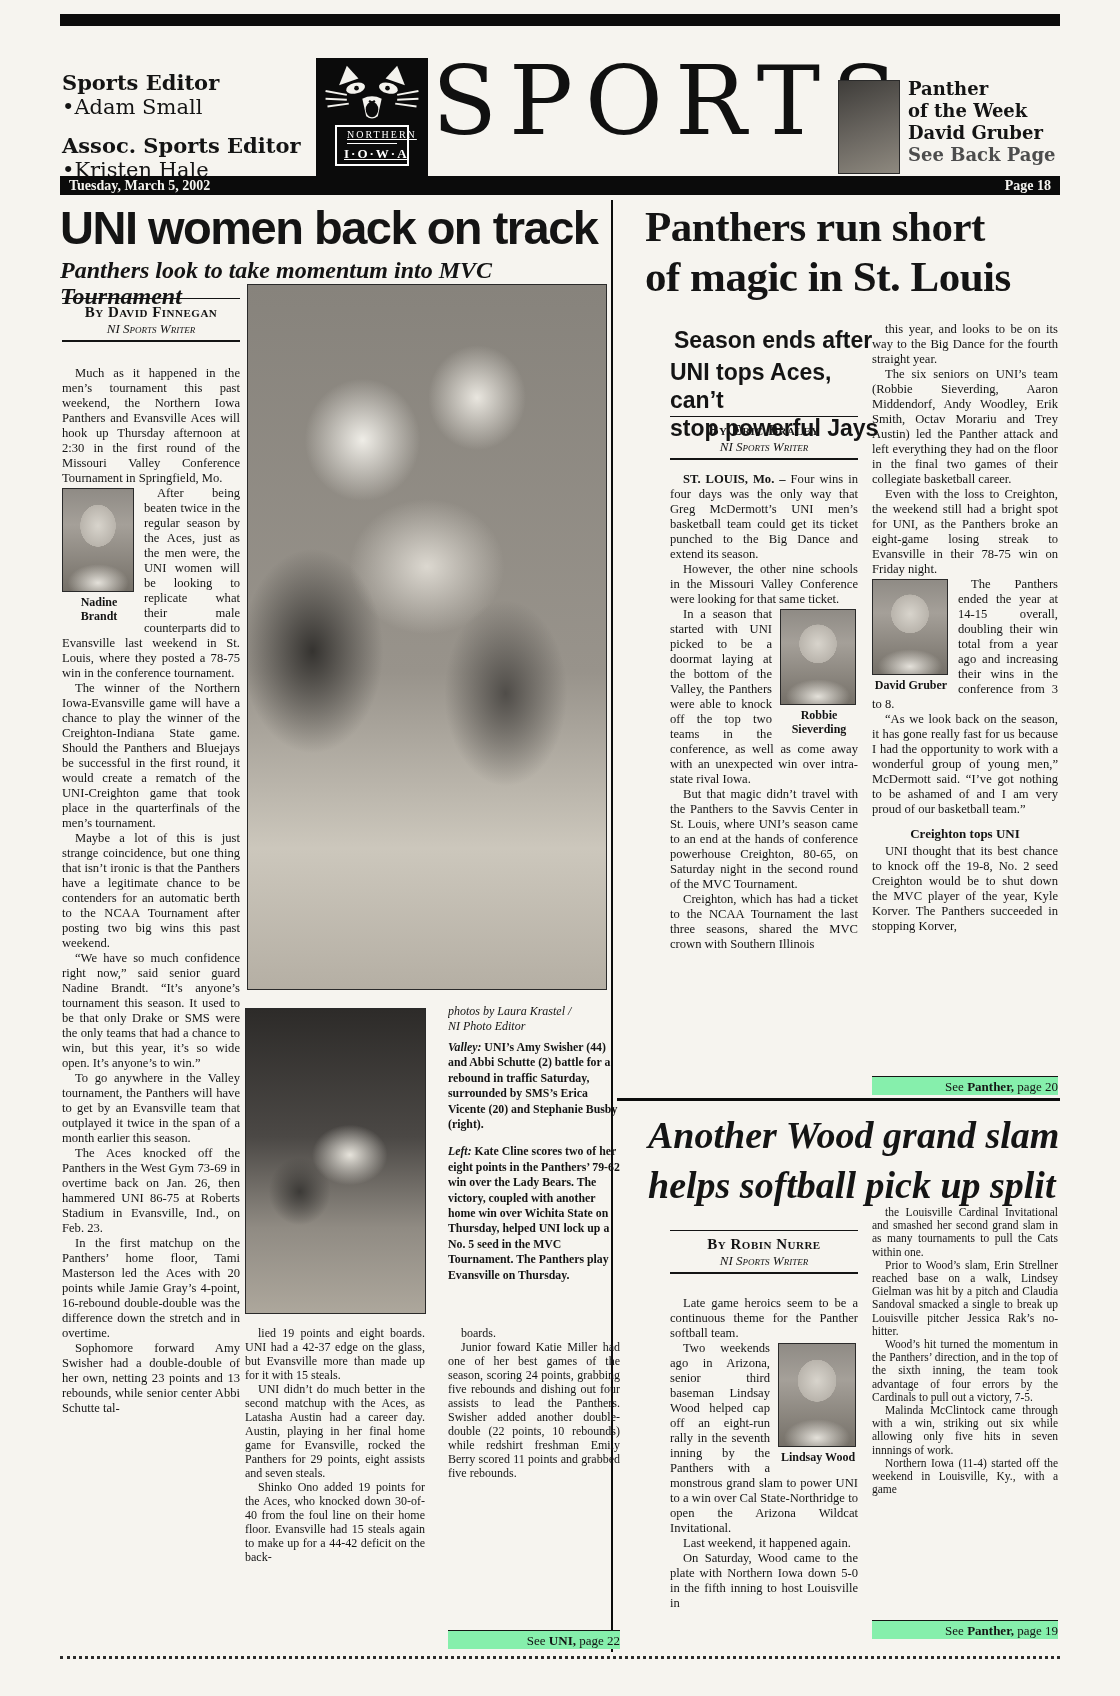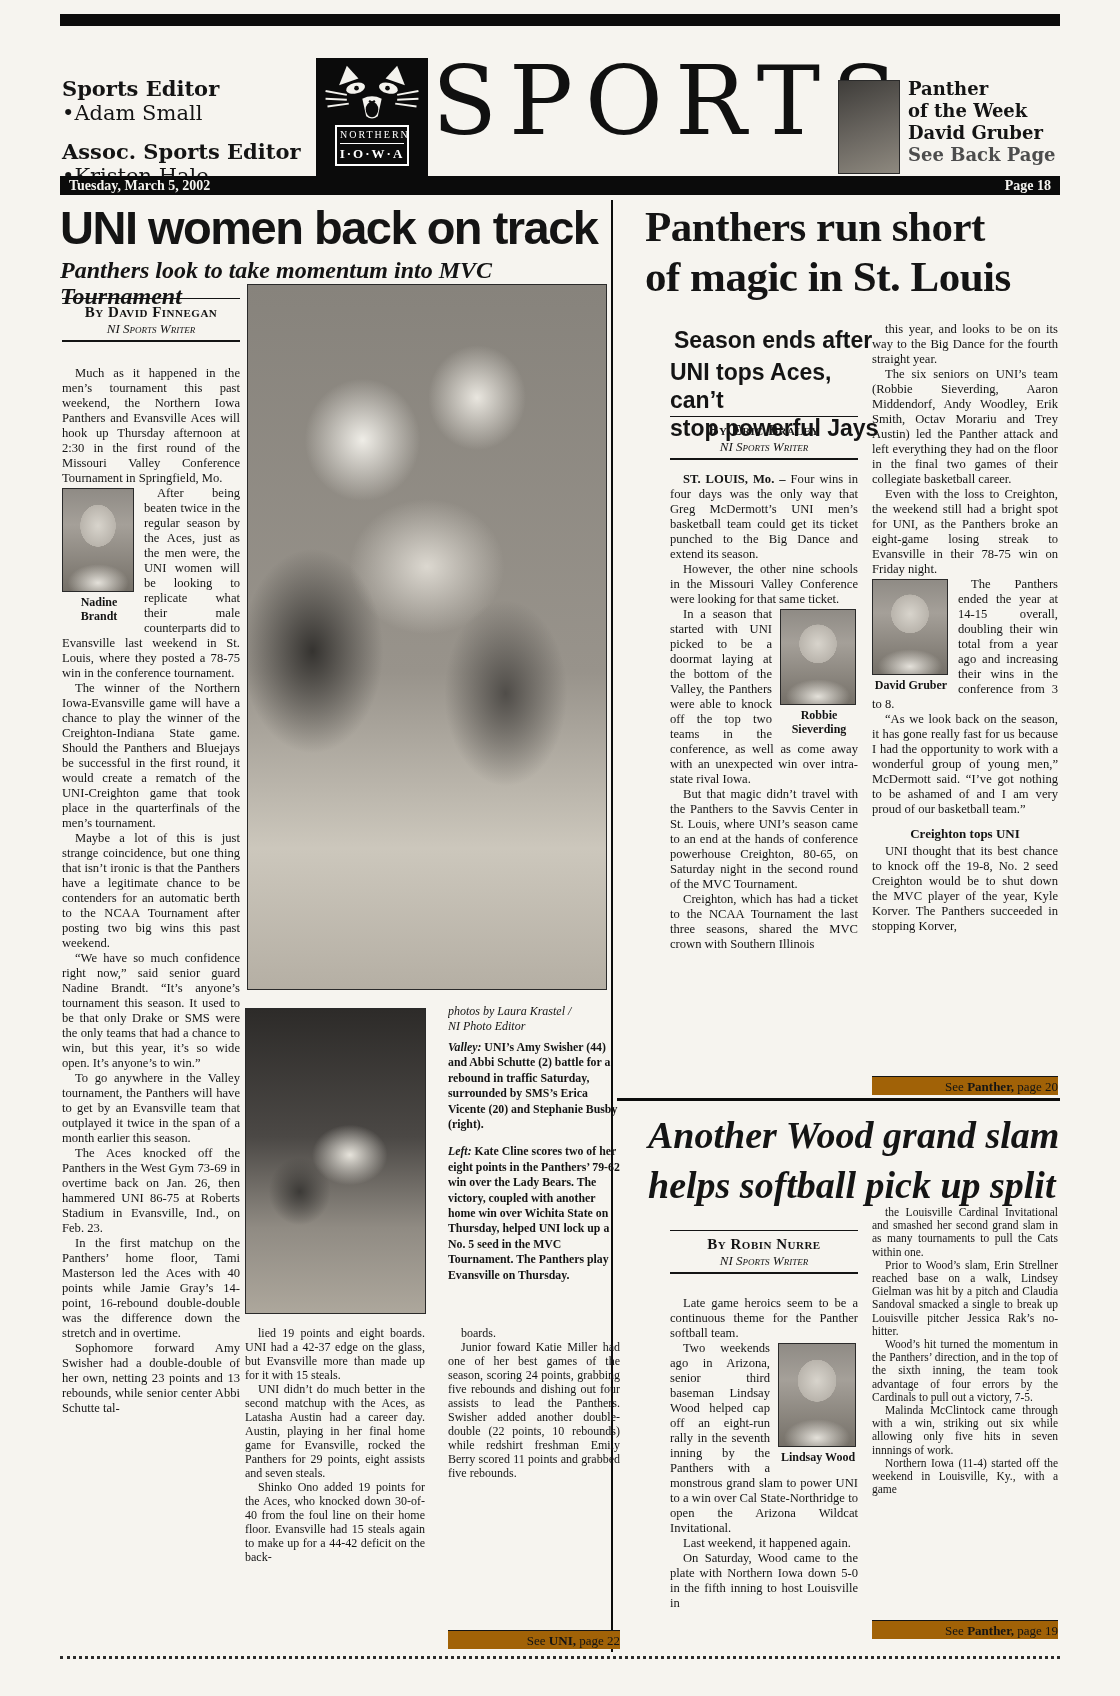--- a/index.html
+++ b/index.html
@@ -10,21 +10,21 @@
 
   
   .ed-label{font-family:"DejaVu Serif",serif;font-weight:bold;font-size:21px;line-height:25px;}
   .ed-name{font-family:"DejaVu Serif",serif;font-size:21px;line-height:25px;}
   .sports-title{font-family:"DejaVu Serif",serif;font-size:95px;letter-spacing:12px;line-height:1;color:#101010;}
   .potw-line{font-family:"DejaVu Serif",serif;font-weight:bold;font-size:18px;line-height:22px;}
   .potw-sub{color:#4d4d4d;}
   .datebar{display:flex;justify-content:space-between;align-items:center;background:#0b0b0b;color:#f5f4f0;
            font-weight:bold;font-size:14px;padding:0 9px;box-sizing:border-box;}
   .logo{background:#0b0b0b;box-sizing:border-box;padding-top:4px;}
-  .logo-school{border:2px solid #fff;margin:3px 19px 6px;color:#fff;text-align:center;padding:2px 0 3px;}
+  .logo-school{border:2px solid #fff;margin:3px 19px 6px;color:#fff;text-align:center;padding:2px 7px 3px;text-decoration:underline;}
   .logo-northern{font-size:10px;letter-spacing:2px;line-height:12px;border-bottom:1px solid #fff;padding-bottom:2px;margin:0 3px;}
   .logo-iowa{font-size:13px;font-weight:bold;letter-spacing:2px;line-height:15px;padding-top:2px;}
 
   
   .hl-sans{font-family:"Liberation Sans","DejaVu Sans",sans-serif;font-weight:bold;font-size:47px;
            letter-spacing:-1.5px;line-height:1;white-space:nowrap;}
   .sub-serif{font-weight:bold;font-style:italic;font-size:24px;line-height:1.1;}
   .hl-serif{font-weight:bold;font-size:43px;line-height:50px;letter-spacing:-0.5px;white-space:nowrap;}
   .hl-serif-i{font-weight:bold;font-style:italic;font-size:38px;line-height:50px;white-space:nowrap;}
   .deck{font-family:"Liberation Sans","DejaVu Sans",sans-serif;font-weight:bold;font-size:23px;line-height:28px;}
@@ -35,21 +35,21 @@
   .byline-title{font-variant:small-caps;font-style:italic;font-size:13px;line-height:15px;}
 
   
   .col{overflow:hidden;text-align:justify;}
   .t1{font-size:12.6px;line-height:15px;}
   .t2{font-size:12px;line-height:14px;}
   .t3{font-size:11.5px;line-height:13.2px;}
   .bp{margin:0;text-indent:13px;text-align:justify;}
   .dl{font-weight:bold;}
   .subhead2{font-weight:bold;text-align:center;font-size:13px;margin:9px 0 3px;text-indent:0;}
-  .jump{border-top:1px solid #141414;padding-top:2px;text-align:right;font-size:13px;background:#a16207;}
+  .jump{border-top:1px solid #141414;padding-top:2px;text-align:right;font-size:13px;background:#86efac;}
 
   
   .ph{border:1px solid #2a2a2a;box-sizing:border-box;}
   .face{background:
     radial-gradient(ellipse 42% 34% at 50% 36%, #d8d4cc 0%, #b9b4ac 60%, rgba(185,180,172,0) 61%),
     radial-gradient(ellipse 62% 26% at 50% 92%, #e4e1da 0%, rgba(0,0,0,0) 70%),
     linear-gradient(180deg,#8f8b85 0%,#a5a099 35%,#757068 100%);}
   .photo-main{background:
     radial-gradient(ellipse 26% 14% at 32% 22%, #efede7 0, rgba(0,0,0,0) 62%),
     radial-gradient(ellipse 22% 12% at 64% 16%, #e9e6df 0, rgba(0,0,0,0) 62%),
@@ -78,21 +78,21 @@
 
   .dotted{border-top:3.5px dotted #2c2c2c;}
 </style>
 </head>
 <body>
 
 <div class="page">
 
   <div class="abs rule" style="left:60px;top:14px;width:1000px;height:12px;"></div>
 
-  <div class="abs" style="left:62px;top:76px;width:240px;">
+  <div class="abs" style="left:62px;top:70px;width:240px;">
     <div class="ed-label">Sports Editor</div>
     <div class="ed-name">•Adam Small</div>
     <div style="height:13px;"></div>
     <div class="ed-label">Assoc. Sports Editor</div>
     <div class="ed-name">•Kristen Hale</div>
   </div>
 
   <div class="abs logo" style="left:316px;top:58px;width:112px;height:120px;">
     <svg viewBox="0 0 100 62" width="100" height="60" style="display:block;margin:0 auto;">
       <path d="M16 24 L24 4 L36 17 Z" fill="#f4f3ee"></path>
@@ -152,21 +152,21 @@
       <div class="ph face" style="width:72px;height:104px;"></div>
       <figcaption>Nadine Brandt</figcaption>
     </figure>
     <div>
         <p class="bp">After being beaten twice in the regular season by the Aces, just as the men were, the UNI women will be looking to replicate what their male counterparts did to Evansville last weekend in St. Louis, where they posted a 78-75 win in the conference tournament.</p>
         <p class="bp">The winner of the Northern Iowa-Evansville game will have a chance to play the winner of the Creighton-Indiana State game. Should the Panthers and Bluejays be successful in the first round, it would create a rematch of the UNI-Creighton game that took place in the quarterfinals of the men’s tournament.</p>
         <p class="bp">Maybe a lot of this is just strange coincidence, but one thing that isn’t ironic is that the Panthers have a legitimate chance to be contenders for an automatic berth to the NCAA Tournament after posting two big wins this past weekend.</p>
         <p class="bp">“We have so much confidence right now,” said senior guard Nadine Brandt. “It’s anyone’s tournament this season. It used to be that only Drake or SMS were the only teams that had a chance to win, but this year, it’s so wide open. It’s anyone’s to win.”</p>
         <p class="bp">To go anywhere in the Valley tournament, the Panthers will have to get by an Evansville team that outplayed it twice in the span of a month earlier this season.</p>
         <p class="bp">The Aces knocked off the Panthers in the West Gym 73-69 in overtime back on Jan. 26, then hammered UNI 86-75 at Roberts Stadium in Evansville, Ind., on Feb. 23.</p>
-        <p class="bp">In the first matchup on the Panthers’ home floor, Tami Masterson led the Aces with 40 points while Jamie Gray’s 14-point, 16-rebound double-double was the difference down the stretch and in overtime.</p>
+        <p class="bp">In the first matchup on the Panthers’ home floor, Tami Masterson led the Aces with 20 points while Jamie Gray’s 4-point, 16-rebound double-double was the difference down the stretch and in overtime.</p>
         <p class="bp">Sophomore forward Amy Swisher had a double-double of her own, netting 23 points and 13 rebounds, while senior center Abbi Schutte tal-</p>
       </div>
   </div>
 
   <div class="abs ph photo-main" style="left:247px;top:284px;width:360px;height:706px;"></div>
   <div class="abs ph photo-kate" style="left:245px;top:1008px;width:181px;height:306px;"></div>
 
   <div class="abs capblock" style="left:448px;top:1004px;width:172px;height:308px;">
     <div class="credit">photos by Laura Krastel /</div>
     <div class="credit">NI Photo Editor</div>

